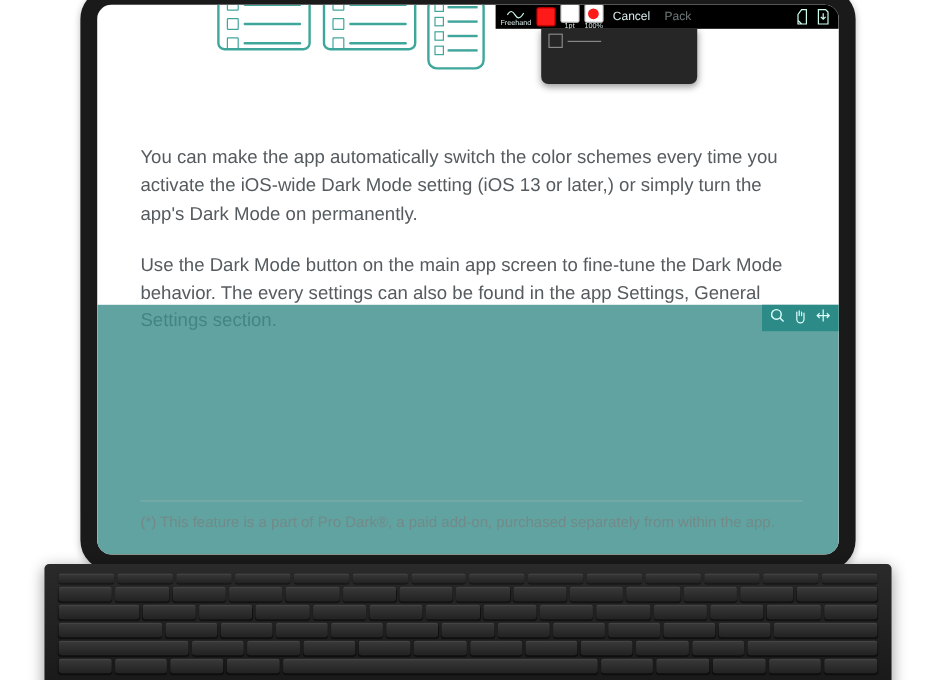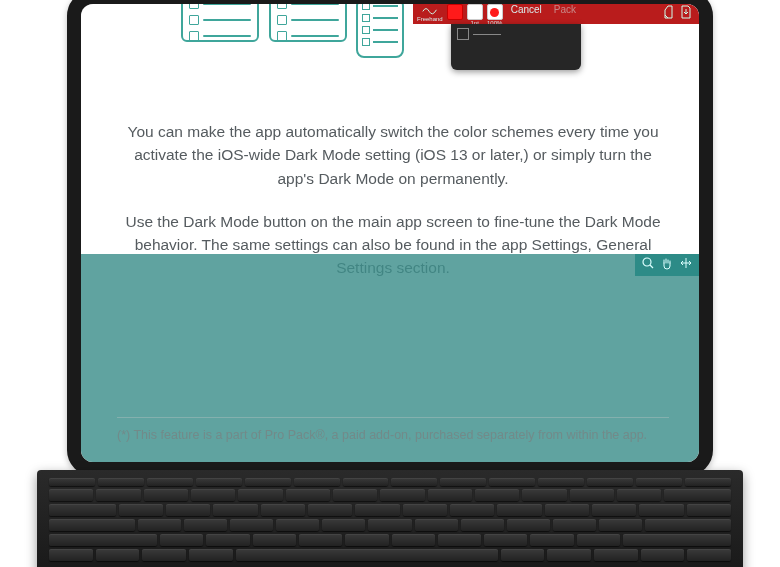--- a/index.html
+++ b/index.html
@@ -66,23 +66,23 @@
     position: relative; flex-shrink:0;
   }
   .illus .phone .row { padding: 2px 4px; gap:3px; }
   .illus .phone .ln { flex:1; height: 1.5px; background:#3fa69b; }
 
   
   .toolbar {
     position: absolute;
     top: 0; right: 0; left: 332px;
     height: 20px;
-    background: #b91c1c;
+    background: #000000;
     display: flex;
-    align-items: flex-start;
+    align-items: center;
     gap: 4px;
     padding: 0 6px 0 4px;
     border-top-right-radius: 0;
     color: #d9ecec;
     font-size: 7px;
   }
   .tool-item { display:flex; flex-direction:column; align-items:center; justify-content:center; line-height:1; gap:0px; }
   .tool-ic { width: 16px; height: 12px; display:flex; align-items:center; justify-content:center; }
   .tool-label { font-size: 6px; }
   .swatch { width: 16px; height: 16px; border-radius: 2px; display:flex; align-items:center; justify-content:center; }
@@ -115,21 +115,21 @@
   }
 
   
   .content {
     position: absolute;
     left: 36px; right: 30px; top: 116px;
     color: #555b5f;
     font-size: 15.5px;
     line-height: 1.5;
   }
-  .content p { margin-bottom: 20px; text-align: center; }
+  .content p { margin-bottom: 20px; }
 
   
   .teal-overlay {
     position: absolute;
     left: 0; right: 0; bottom: 0;
     top: 250px;
     background: rgba(61,143,139,.82);
   }
 
   
@@ -265,21 +265,21 @@
       </span>
     </div>
 
     <div class="popover">
       <span class="thumb"></span>
       <span class="dash"></span>
     </div>
 
     <div class="content">
       <p>You can make the app automatically switch the color schemes every time you activate the iOS-wide Dark Mode setting (iOS 13 or later,) or simply turn the app's Dark Mode on permanently.</p>
-      <p>Use the Dark Mode button on the main app screen to fine-tune the Dark Mode behavior. The same settings can also be found in the app Settings, General Settings section.</p>
+      <p>Use the Dark Mode button on the main app screen to fine-tune the Dark Mode behavior. The every settings can also be found in the app Settings, General Settings section.</p>
     </div>
 
     <div class="teal-overlay"></div>
 
     <div class="side-tools">
       <span>
         <svg viewBox="0 0 14 14">
             <circle cx="6" cy="6" r="4" stroke="#dff" stroke-width="1.2" fill="none"></circle>
             <path d="M9 9l3 3" stroke="#dff" stroke-width="1.2"></path>
           </svg>
@@ -289,21 +289,21 @@
             <path d="M4 7V4m2 3V3m2 4V4m2 3V5M4 7v3a3 3 0 003 3h0a3 3 0 003-3V7" stroke="#dff" stroke-width="1" fill="none" stroke-linecap="round"></path>
           </svg>
       </span>
       <span>
         <svg viewBox="0 0 14 14">
             <path d="M2 7h10M4 5L2 7l2 2M10 5l2 2-2 2M7 2v10" stroke="#dff" stroke-width="1" fill="none"></path>
           </svg>
       </span>
     </div>
 
-    <div class="footnote">(*) This feature is a part of Pro Pack®, a paid add-on, purchased separately from within the app.</div>
+    <div class="footnote">(*) This feature is a part of Pro Dark®, a paid add-on, purchased separately from within the app.</div>
 
   </div>
 </div>
 
 <div class="keyboard">
   <div class="krow">
       <div class="key sm"></div>
       <div class="key sm"></div>
       <div class="key sm"></div>
       <div class="key sm"></div>

